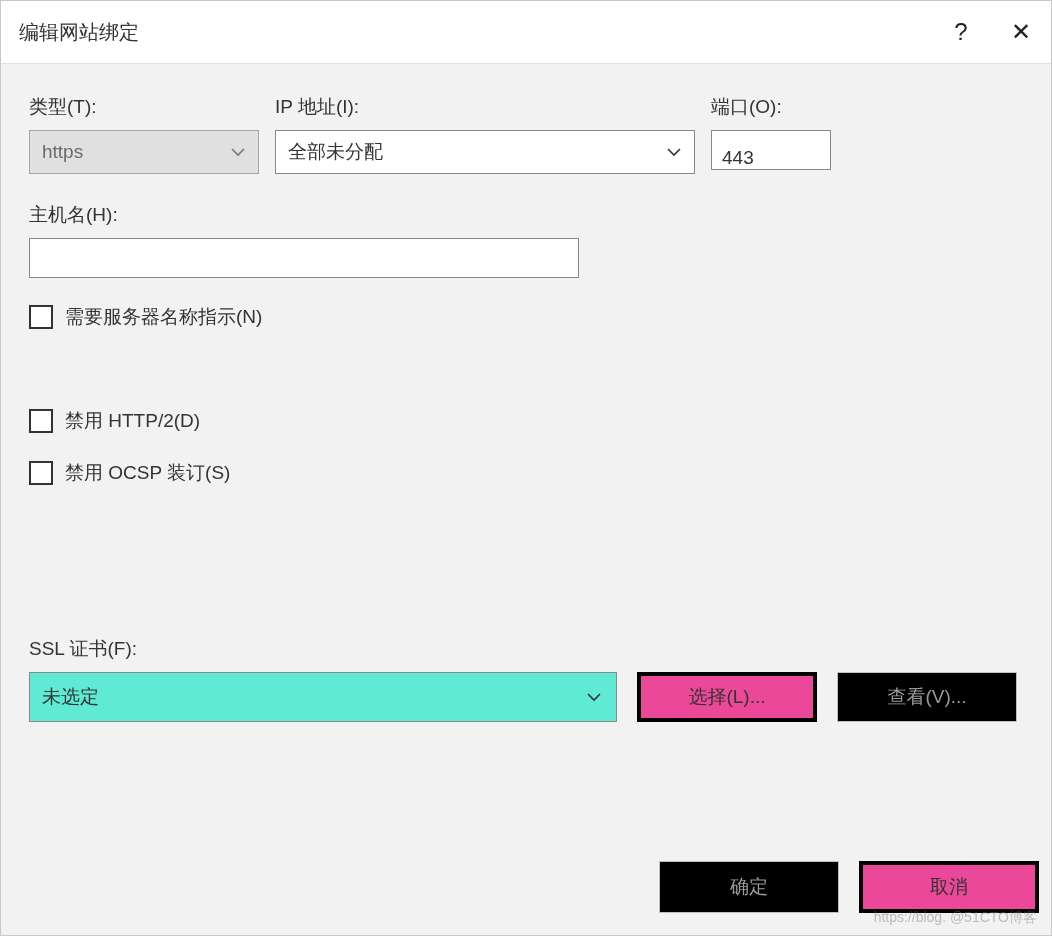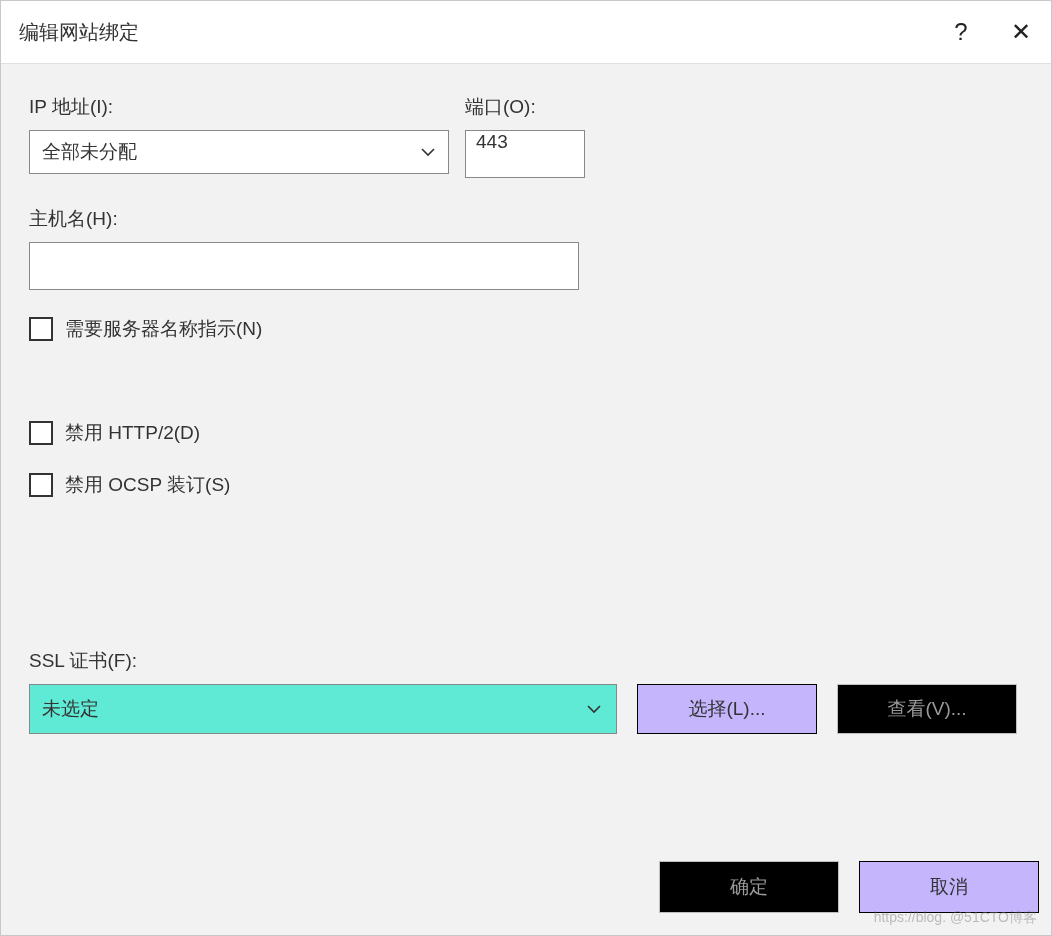--- a/index.html
+++ b/index.html
@@ -83,27 +83,27 @@
       border: 1px solid #a8a8a8;
     }
     .combo-text { flex: 1; }
     .combo-chevron {
       width: 20px;
       display: flex;
       align-items: center;
       justify-content: center;
     }
     .textbox {
-      height: 48px;
+      height: 40px;
       border: 1px solid #888;
       padding: 0 10px;
       font-size: 19px;
       background: #fff;
       display: flex;
-      align-items: flex-start;
+      align-items: flex-end;
     }
     .textbox.wide {
       width: 550px;
     }
     .hostname-section {
       margin-bottom: 22px;
     }
     .checkbox-row {
       display: flex;
       align-items: center;
@@ -138,22 +138,22 @@
       height: 50px;
       border: 1px solid #888;
       background: #5eead4;
       display: flex;
       align-items: center;
       padding: 0 12px;
       font-size: 19px;
     }
     .btn {
       height: 50px;
-      border: 1px solid #000000;
-      background: #c4b5fd;
+      border: 4px solid #000000;
+      background: #ec4899;
       display: flex;
       align-items: center;
       justify-content: center;
       font-size: 19px;
       padding: 0 12px;
       min-width: 180px;
     }
     .btn.disabled {
       color: #9a9a9a;
       background: #000000;
@@ -191,20 +191,31 @@
       <span style="font-weight:500;">?</span>
     </div>
     <div class="titlebar-btn">
       <span>✕</span>
     </div>
   </div>
 
   <div class="content">
 
     <div class="row1">
+      <div class="field" style="width:230px;">
+        <div class="field-label">类型(T):</div>
+        <div class="combo disabled">
+          <span class="combo-text">https</span>
+          <span class="combo-chevron">
+            <svg class="chevron-svg" viewBox="0 0 16 16">
+                <path d="M2 5 L8 11 L14 5" stroke="#777" stroke-width="1.6" fill="none"></path>
+              </svg>
+          </span>
+        </div>
+      </div>
       <div class="field" style="width:420px;">
         <div class="field-label">IP 地址(I):</div>
         <div class="combo">
           <span class="combo-text">全部未分配</span>
           <span class="combo-chevron">
             <svg class="chevron-svg" viewBox="0 0 16 16">
                 <path d="M2 5 L8 11 L14 5" stroke="#333" stroke-width="1.6" fill="none"></path>
               </svg>
           </span>
         </div>

